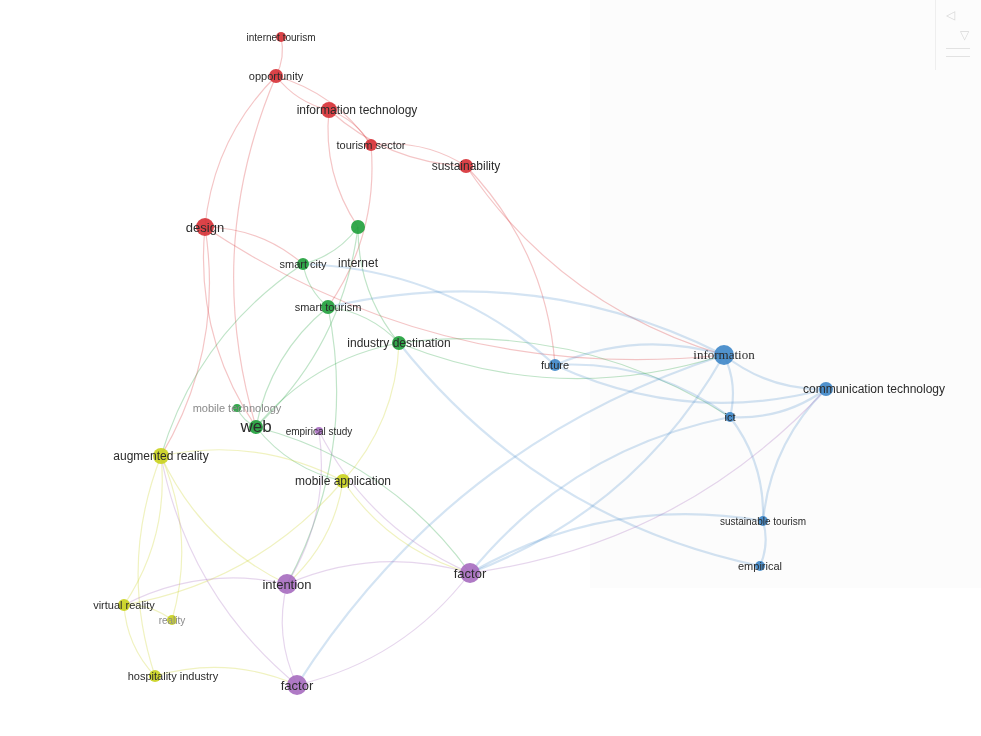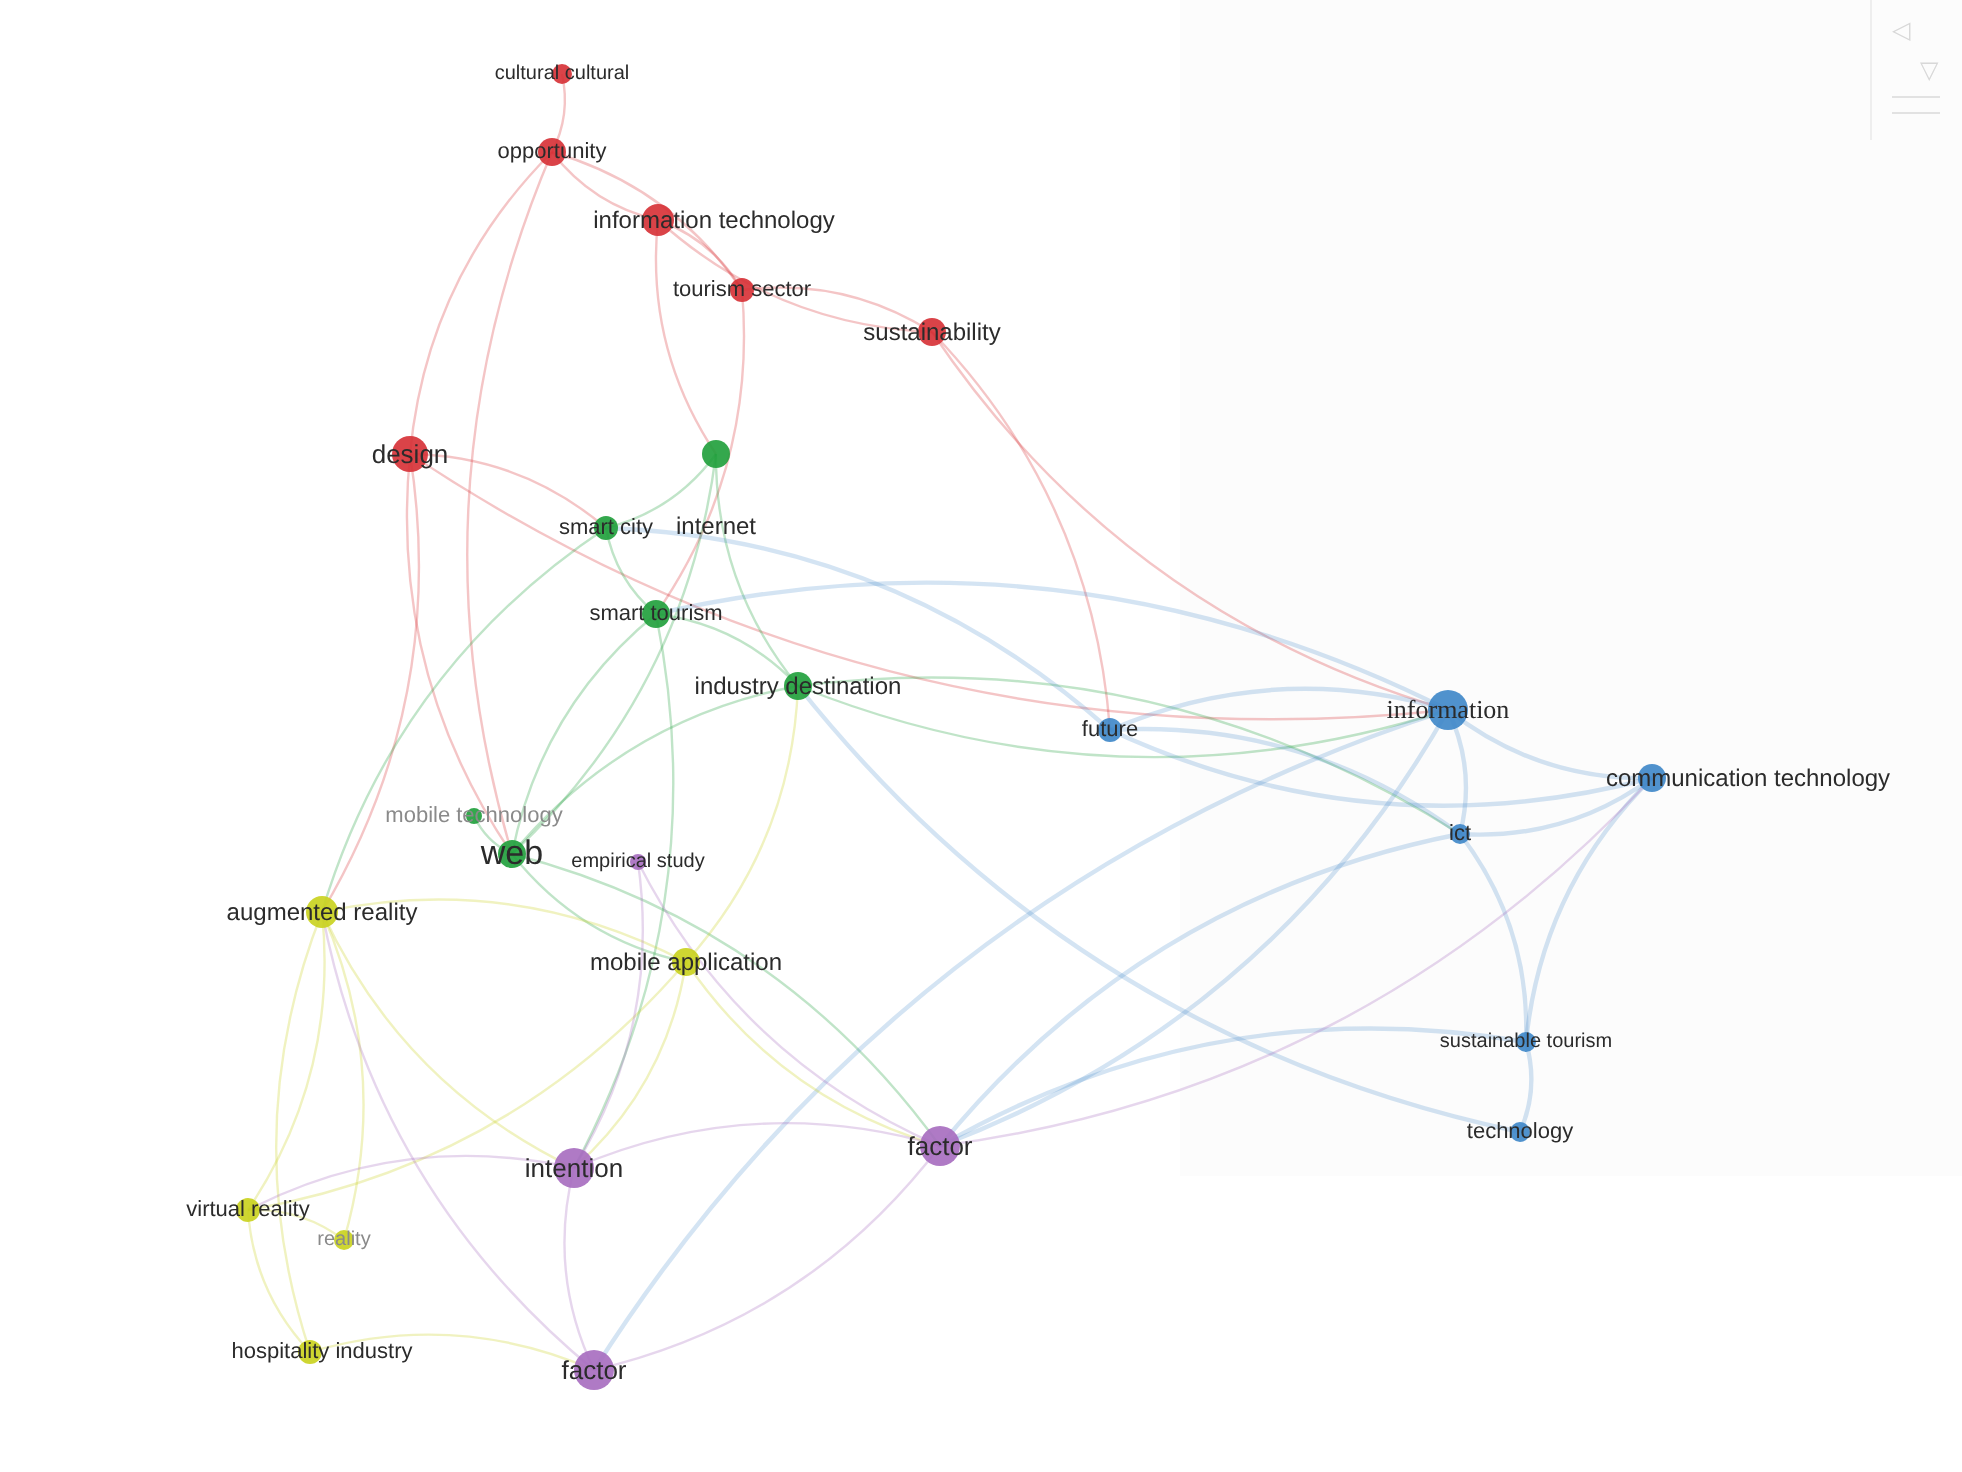--- a/index.html
+++ b/index.html
@@ -112,46 +112,46 @@
       <circle cx="287" cy="584" r="10" fill="#a66bbf" fill-opacity="0.9"></circle>
       <circle cx="470" cy="573" r="10" fill="#a66bbf" fill-opacity="0.9"></circle>
       <circle cx="124" cy="605" r="6" fill="#c9d21c" fill-opacity="0.9"></circle>
       <circle cx="172" cy="620" r="5" fill="#c9d21c" fill-opacity="0.9"></circle>
       <circle cx="155" cy="676" r="6" fill="#c9d21c" fill-opacity="0.9"></circle>
       <circle cx="297" cy="685" r="10" fill="#a66bbf" fill-opacity="0.9"></circle>
     </g>
 </svg>
 
 <div id="labels">
-    <div class="node-label" style="left: 281px; top: 37px; font-size: 10px;">cultural cultural</div>
+    <div class="node-label" style="left: 281px; top: 37px; font-size: 10px;">internet tourism</div>
     <div class="node-label" style="left: 276px; top: 76px; font-size: 11px;">opportunity</div>
     <div class="node-label" style="left: 329px; top: 110px; font-size: 12px; margin-left: 28px;">information technology</div>
     <div class="node-label" style="left: 371px; top: 145px; font-size: 11px;">tourism sector</div>
     <div class="node-label" style="left: 466px; top: 166px; font-size: 12px;">sustainability</div>
     <div class="node-label" style="left: 205px; top: 227px; font-size: 13px;">design</div>
     <div class="node-label" style="left: 358px; top: 227px; font-size: 12px; margin-top: 36px;">internet</div>
     <div class="node-label" style="left: 303px; top: 264px; font-size: 11px;">smart city</div>
     <div class="node-label" style="left: 328px; top: 307px; font-size: 11px;">smart tourism</div>
     <div class="node-label" style="left: 399px; top: 343px; font-size: 12px;">industry destination</div>
     <div class="node-label" style="left: 237px; top: 408px; font-size: 11px; color: rgb(138, 138, 138);">mobile technology</div>
     <div class="node-label" style="left: 256px; top: 427px; font-size: 17px;">web</div>
     <div class="node-label" style="left: 319px; top: 431px; font-size: 10px;">empirical study</div>
     <div class="node-label" style="left: 161px; top: 456px; font-size: 12px;">augmented reality</div>
     <div class="node-label" style="left: 343px; top: 481px; font-size: 12px;">mobile application</div>
     <div class="node-label" style="left: 555px; top: 365px; font-size: 11px;">future</div>
     <div class="node-label" style="left: 724px; top: 355px; font-size: 13px; font-family: Liberation Serif, serif;">information</div>
     <div class="node-label" style="left: 826px; top: 389px; font-size: 12px; margin-left: 48px;">communication technology</div>
     <div class="node-label" style="left: 730px; top: 417px; font-size: 11px;">ict</div>
     <div class="node-label" style="left: 763px; top: 521px; font-size: 10px;">sustainable tourism</div>
-    <div class="node-label" style="left: 760px; top: 566px; font-size: 11px;">technology</div>
+    <div class="node-label" style="left: 760px; top: 566px; font-size: 11px;">empirical</div>
     <div class="node-label" style="left: 287px; top: 584px; font-size: 13px;">intention</div>
     <div class="node-label" style="left: 470px; top: 573px; font-size: 13px;">factor</div>
     <div class="node-label" style="left: 124px; top: 605px; font-size: 11px;">virtual reality</div>
     <div class="node-label" style="left: 172px; top: 620px; font-size: 10px; color: rgb(138, 138, 138);">reality</div>
-    <div class="node-label" style="left: 155px; top: 676px; font-size: 11px; padding-left: 12px;">hospitality industry</div>
+    <div class="node-label" style="left: 167px; top: 676px; font-size: 11px; padding-left: 12px;">hospitality industry</div>
     <div class="node-label" style="left: 297px; top: 685px; font-size: 13px;">factor</div>
   </div>
 
 <div class="widget">
   <span style="left:10px; top:8px;">◁</span>
   <span style="left:24px; top:28px;">▽</span>
   <span style="left:10px; top:48px; width:24px; height:1px; background:#e2e2e2;"></span>
   <span style="left:10px; top:56px; width:24px; height:1px; background:#e2e2e2;"></span>
 </div>
 

